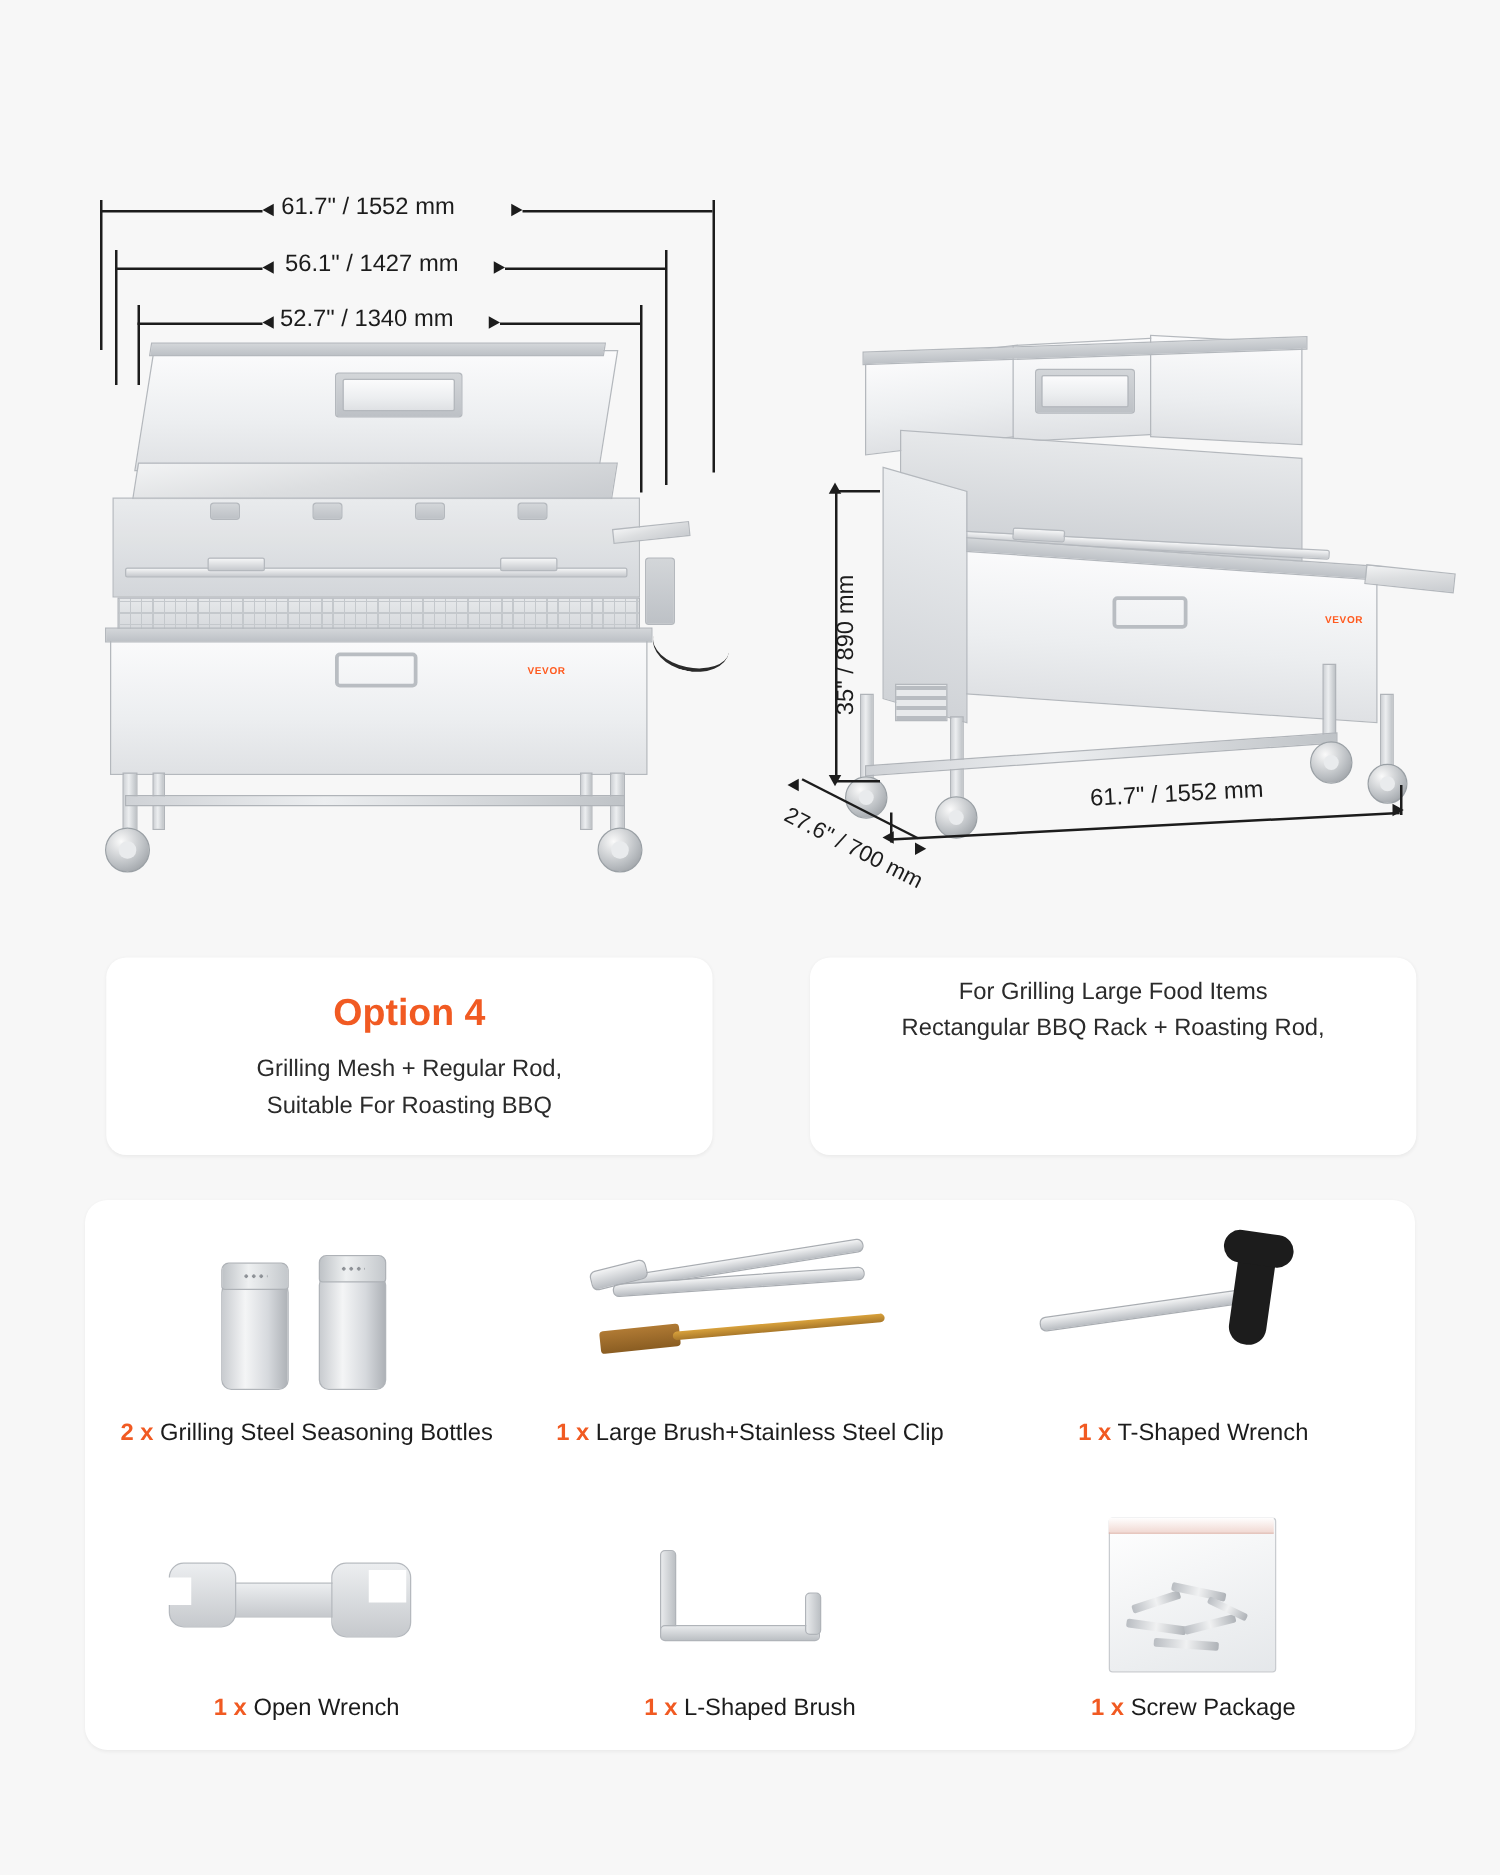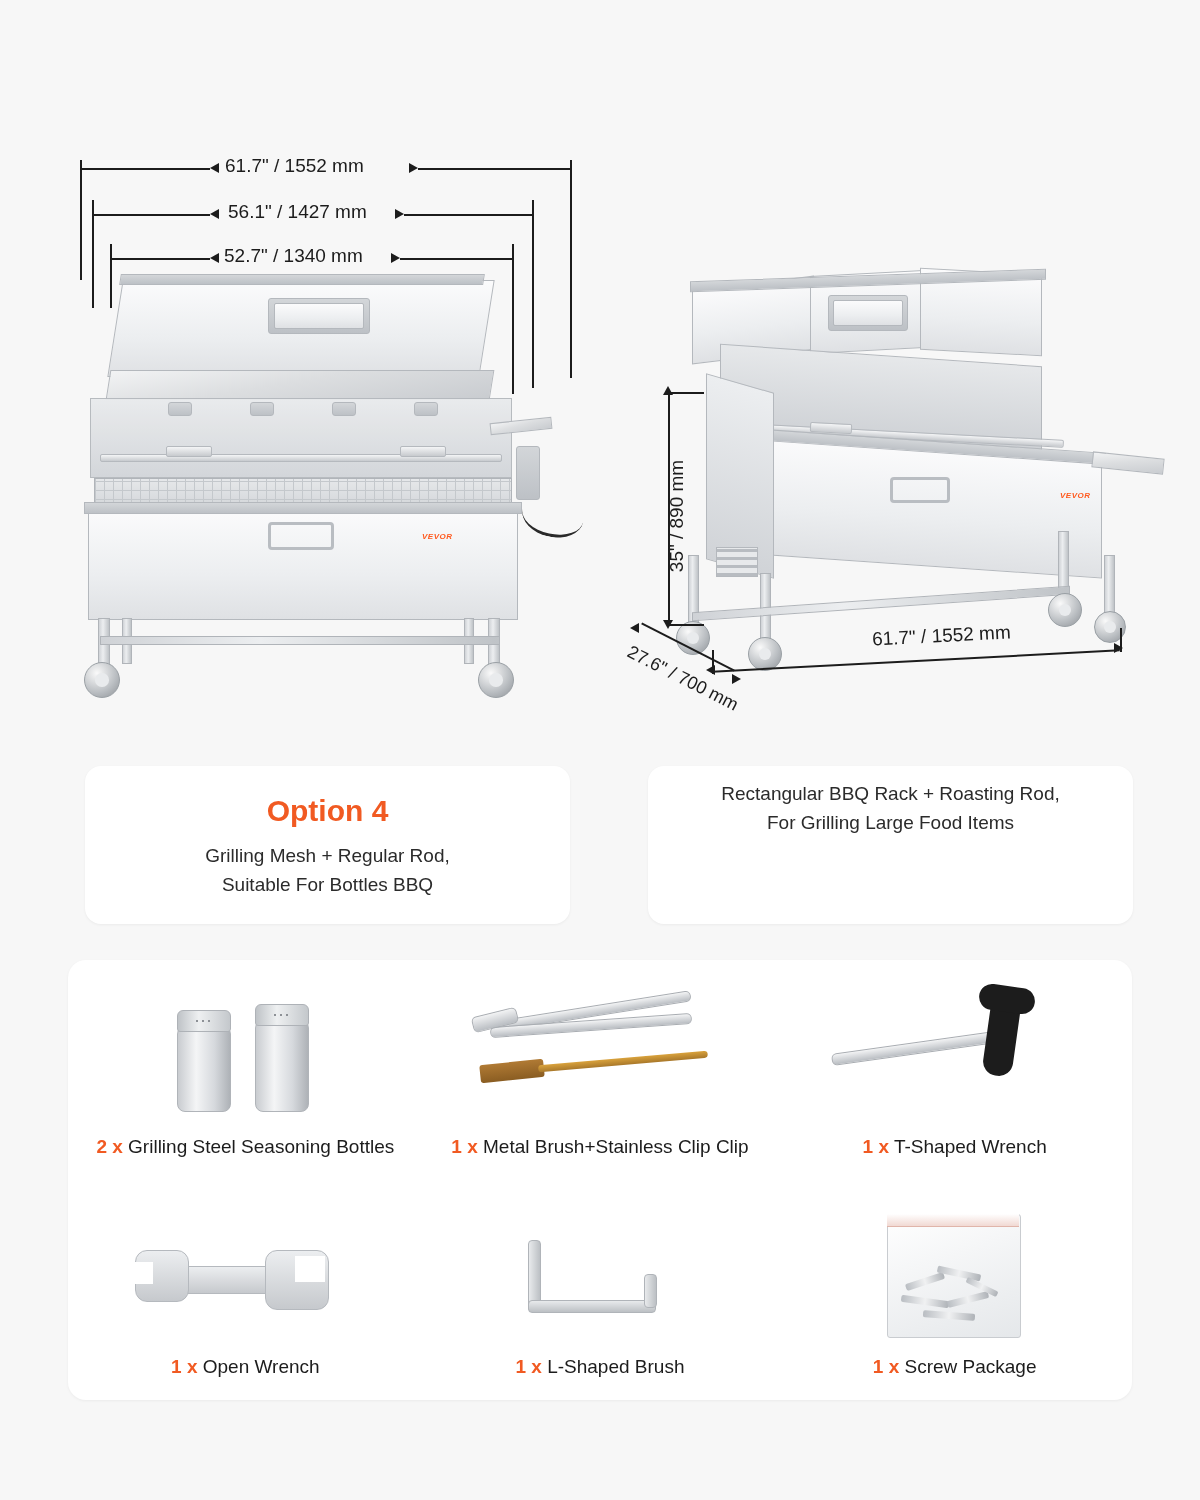--- a/index.html
+++ b/index.html
@@ -23,21 +23,21 @@
 
   
   .arrL,.arrR{position:absolute;width:0;height:0;border-top:5px solid transparent;border-bottom:5px solid transparent;}
   .arrL{border-right:9px solid #1c1c1c;}
   .arrR{border-left:9px solid #1c1c1c;}
   .arrU,.arrD{position:absolute;width:0;height:0;border-left:5px solid transparent;border-right:5px solid transparent;}
   .arrU{border-bottom:9px solid #1c1c1c;}
   .arrD{border-top:9px solid #1c1c1c;}
 
   
-  .grill{position:absolute;font-style:italic;}
+  .grill{position:absolute;}
   .sheet{position:absolute;background:linear-gradient(170deg,#f2f3f4 0%,#dcdee0 45%,#c9ccd0 100%);border:1px solid #b4b8bd;}
   .sheet.light{background:linear-gradient(180deg,#fbfbfc 0%,#eceef0 60%,#dfe1e4 100%);}
   .sheet.dark{background:linear-gradient(180deg,#d3d6d9 0%,#bdc1c6 100%);}
   .leg{position:absolute;background:linear-gradient(90deg,#cfd2d6,#eceef0 40%,#bfc3c7);border:1px solid #b0b4b9;}
   .wheel{position:absolute;border-radius:50%;background:radial-gradient(circle at 35% 30%,#fafafa,#b9bdc1 60%,#8e9297);border:1px solid #9aa0a5;}
   .wheel:after{content:"";position:absolute;inset:30%;border-radius:50%;background:#e9ebed;}
   .rod{position:absolute;background:linear-gradient(180deg,#f4f5f6,#c7cace);border-radius:2px;border:1px solid #b5b9be;}
   .brandtag{position:absolute;color:#ff5a1f;font-size:8px;font-weight:bold;letter-spacing:.5px;}
   .handle{position:absolute;border:3px solid #b9bdc2;border-radius:4px;background:transparent;}
   .mesh{position:absolute;background:
@@ -214,27 +214,27 @@
     <div class="arrL" style="left:630px;top:623px;"></div>
     <div class="arrR" style="left:732px;top:674px;"></div>
     <div class="dimlabel" style="left:622px;top:668px;font-size:18px;transform:rotate(27deg);">27.6" / 700 mm</div>
   </div>
 
   <div class="opts">
     <div class="card" style="left:85px;top:6px;width:485px;height:158px;">
       <div class="optTitle">Option 4</div>
       <div class="optDesc">
         <div>Grilling Mesh + Regular Rod,</div>
-        <div>Suitable For Bottles BBQ</div>
+        <div>Suitable For Roasting BBQ</div>
       </div>
     </div>
     <div class="card" style="left:648px;top:6px;width:485px;height:158px;">
       <div class="optDesc">
+        <div>For Grilling Large Food Items</div>
         <div>Rectangular BBQ Rack + Roasting Rod,</div>
-        <div>For Grilling Large Food Items</div>
       </div>
     </div>
   </div>
 
   <div class="accWrap">
     <div class="accGrid">
 
       <div class="accCell">
         <div class="accArt">
           <div class="bottle" style="left:82px;top:46px;"></div>
@@ -251,21 +251,21 @@
       <div class="accCell">
         <div class="accArt">
           <div class="tong" style="left:40px;top:26px;width:200px;transform:rotate(-9deg);"></div>
           <div class="tong" style="left:40px;top:40px;width:200px;transform:rotate(-4deg);"></div>
           <div class="tong" style="left:22px;top:32px;width:44px;height:14px;transform:rotate(-14deg);"></div>
           <div class="brushHead" style="left:30px;top:82px;width:64px;transform:rotate(-6deg);"></div>
           <div class="brushH" style="left:88px;top:78px;width:170px;transform:rotate(-5deg);"></div>
         </div>
         <div class="accLabel">
           <span class="qty">1 x</span>
-          <span>Metal Brush+Stainless Clip Clip</span>
+          <span>Large Brush+Stainless Steel Clip</span>
         </div>
       </div>
 
       <div class="accCell">
         <div class="accArt">
           <div class="shaft" style="left:26px;top:62px;width:170px;transform:rotate(-8deg);"></div>
           <div class="tgrip" style="left:182px;top:12px;width:30px;height:84px;transform:rotate(8deg);"></div>
           <div class="tgrip" style="left:174px;top:6px;width:56px;height:26px;transform:rotate(8deg);"></div>
         </div>
         <div class="accLabel">

